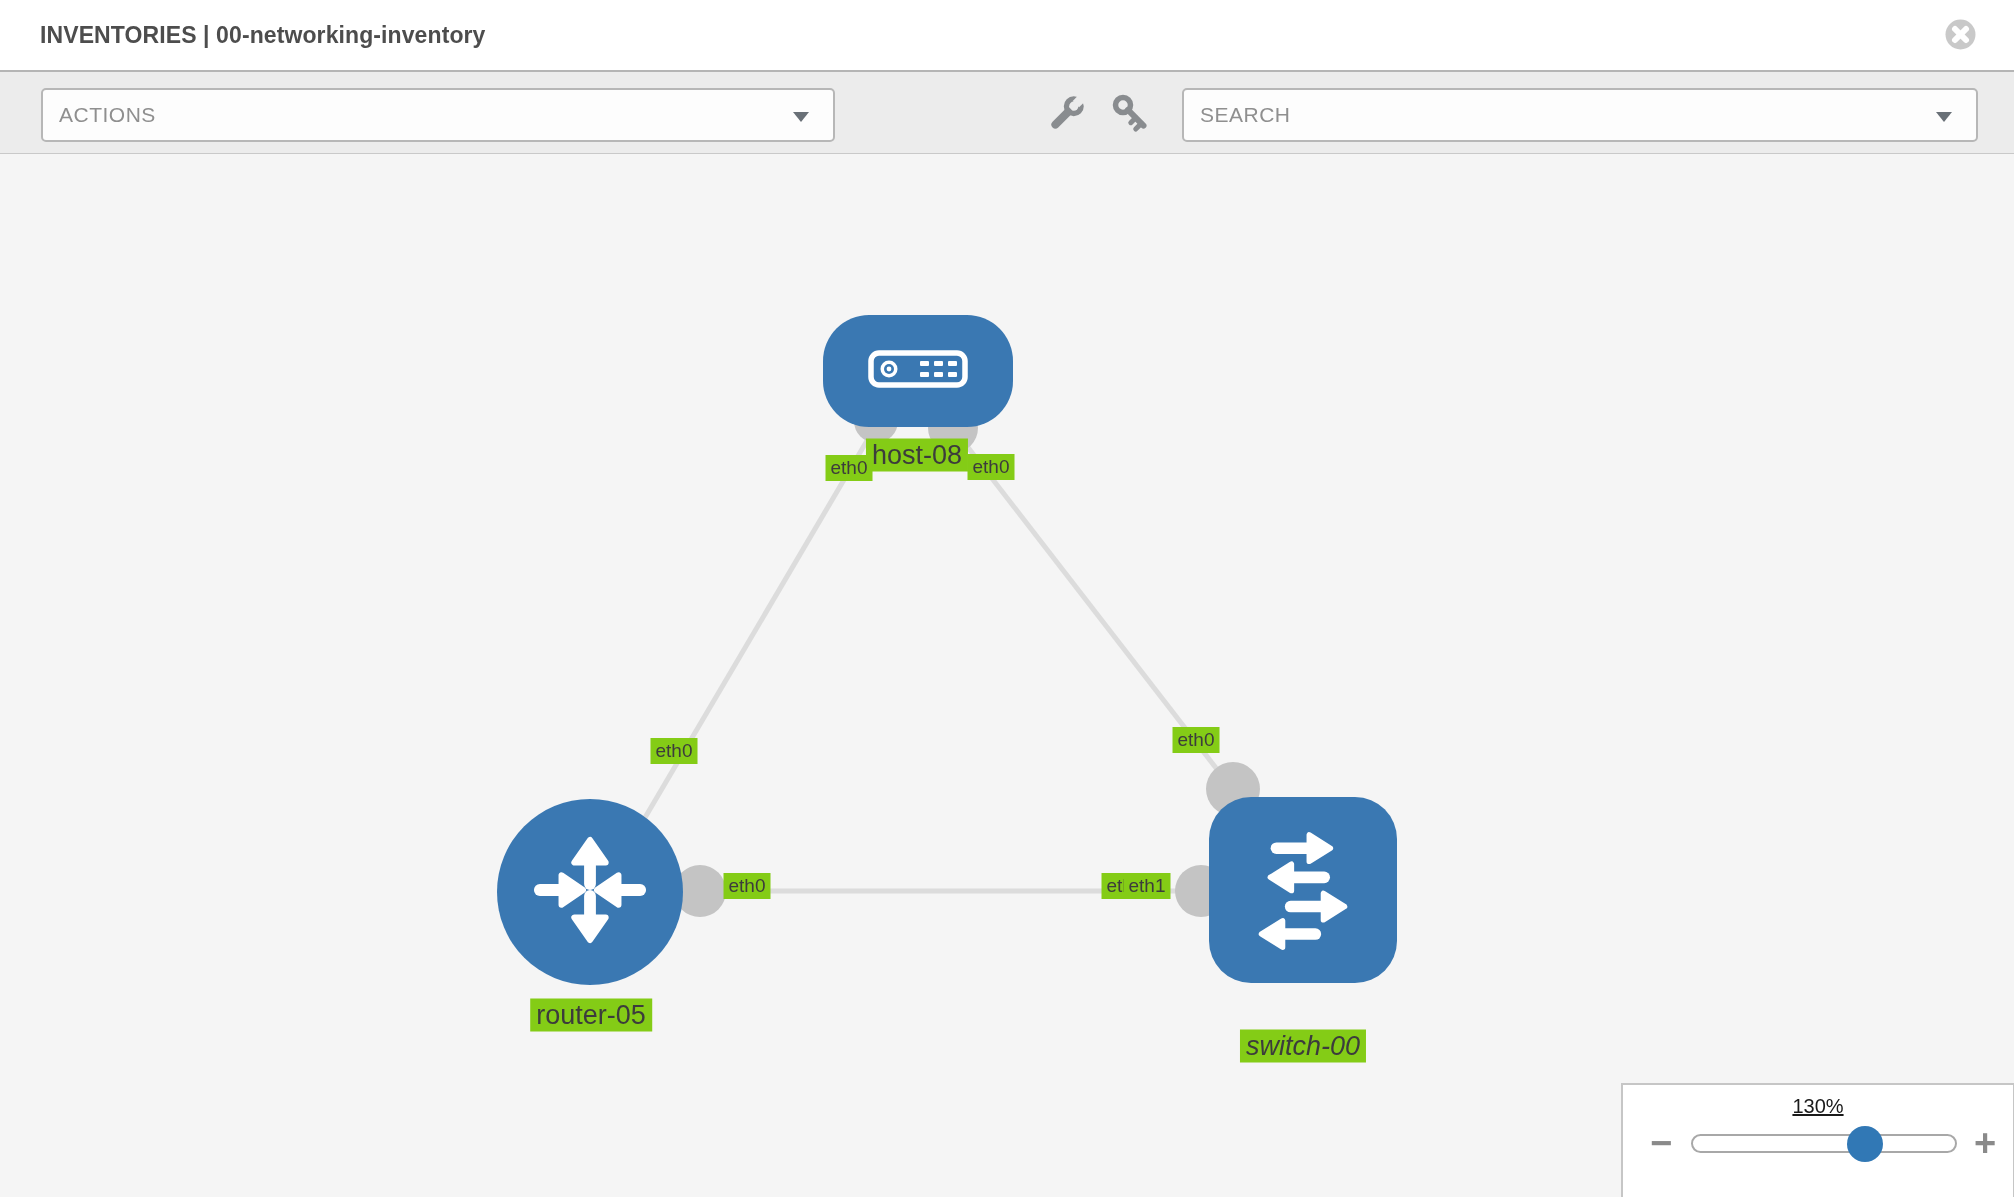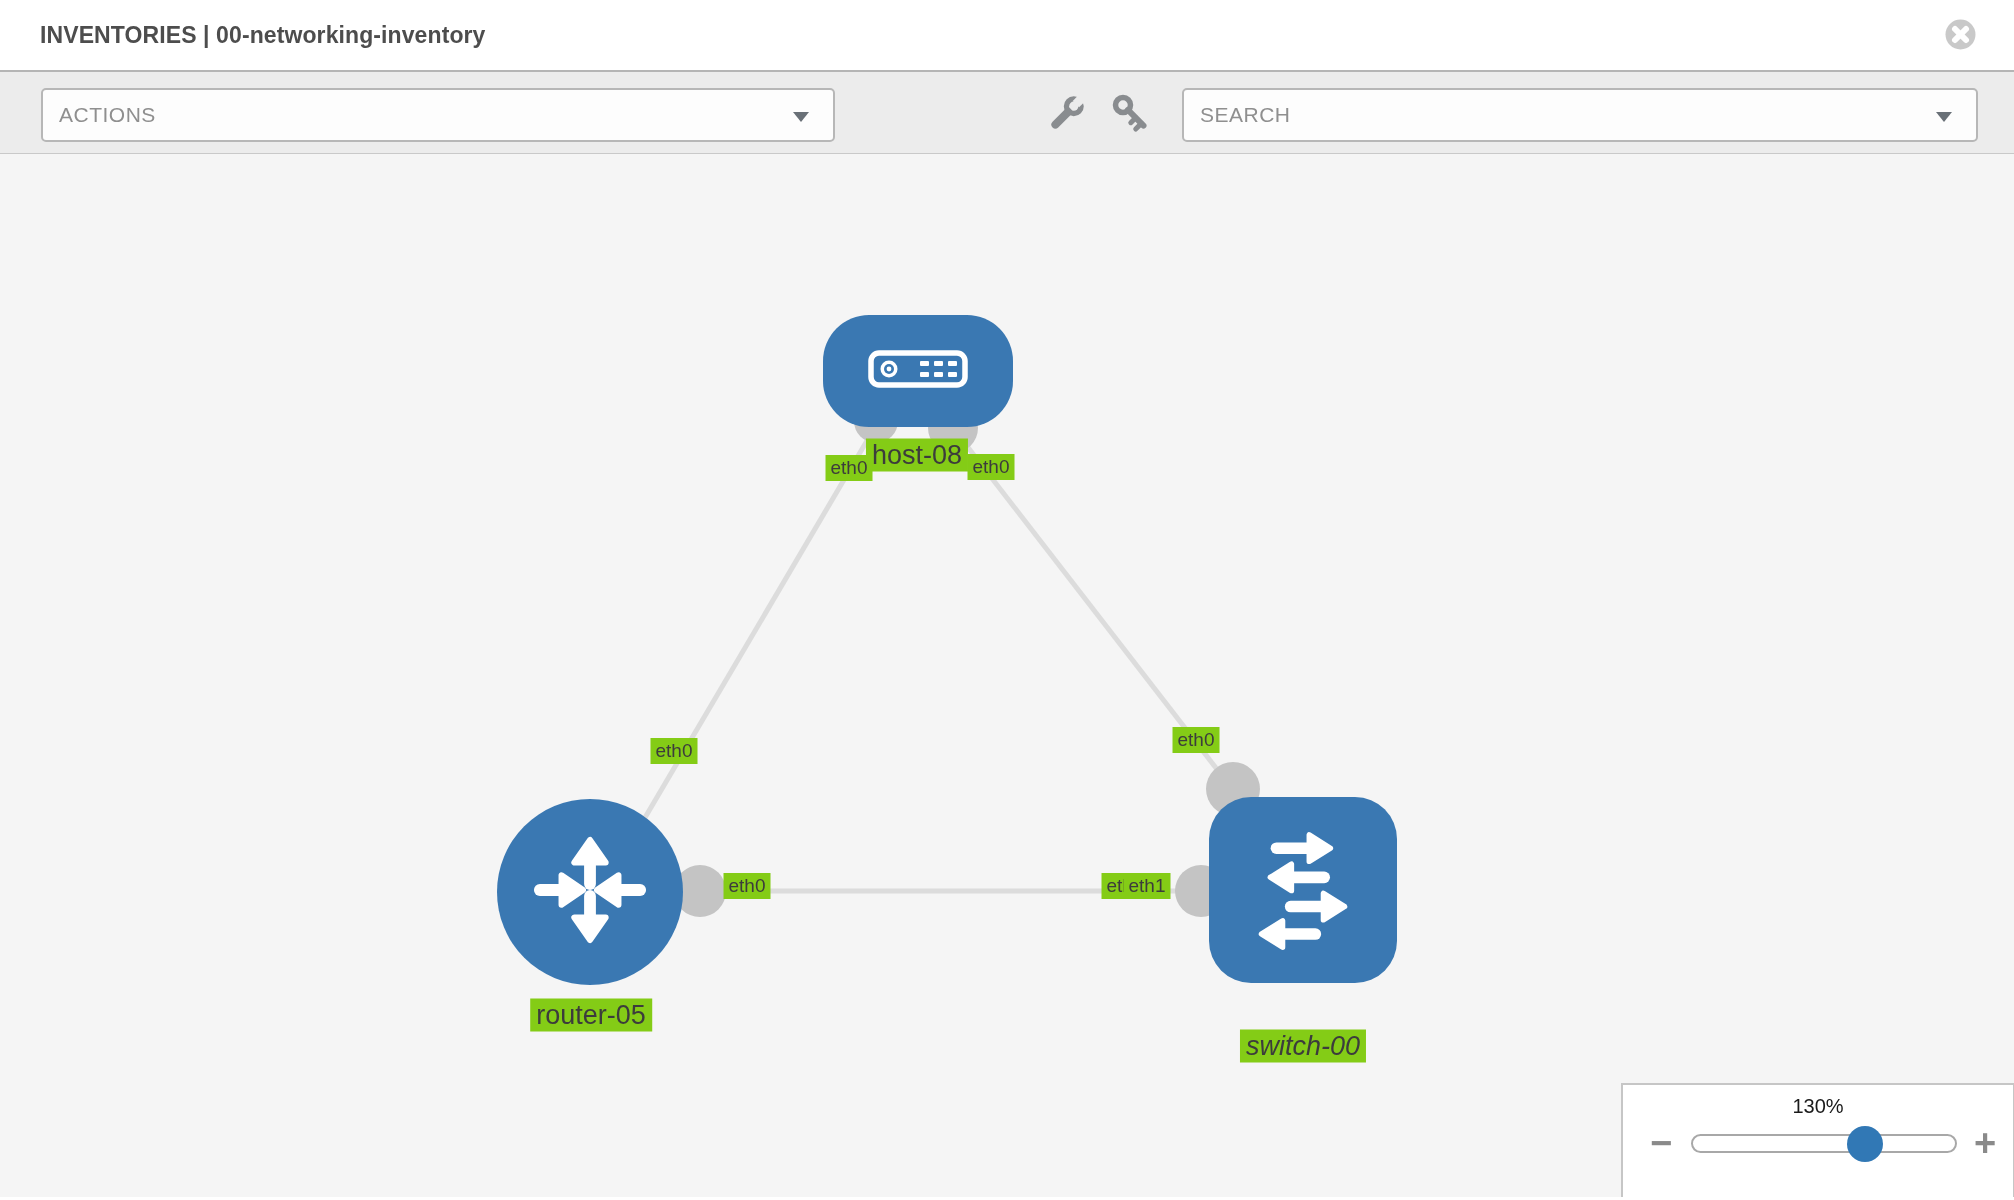--- a/index.html
+++ b/index.html
@@ -39,21 +39,21 @@
   .node-switch { left:1209px; top:643px; width:188px; height:186px; border-radius:42px; }
   .chip { position:absolute; z-index:3; transform:translate(-50%,-50%);
           background:#84cc16; color:#3c3c3c; white-space:nowrap; padding:1px 6px; }
   .chip-name { font-size:27px; }
   .chip-if   { font-size:19px; padding:2px 5px; }
 
   
   .zoom-panel { position:absolute; z-index:4; left:1621px; top:929px; width:394px; height:120px;
                 background:#ffffff; border:2px solid #c6c6c6; }
   .zoom-value { position:absolute; left:0; right:0; top:10px; text-align:center;
-                font-size:20px; color:#1a1a1a; }
+                font-size:20px; color:#1a1a1a;text-decoration:underline; }
   .zoom-minus, .zoom-plus { position:absolute; top:36px; width:40px; height:44px;
                 border:none; background:transparent; color:#8a8a8a; font-size:38px;
                 font-weight:700; line-height:44px; text-align:center; cursor:pointer; }
   .zoom-minus { left:18px; }
   .zoom-plus  { left:342px; }
   .zoom-track { position:absolute; left:68px; top:49px; width:266px; height:19px;
                 background:#ffffff; border:2px solid #a8a8a8; border-radius:10px; cursor:pointer; }
   .zoom-knob  { position:absolute; left:224px; top:41px; width:36px; height:36px;
                 border-radius:50%; background:#3178b5; cursor:grab; }
 </style>

